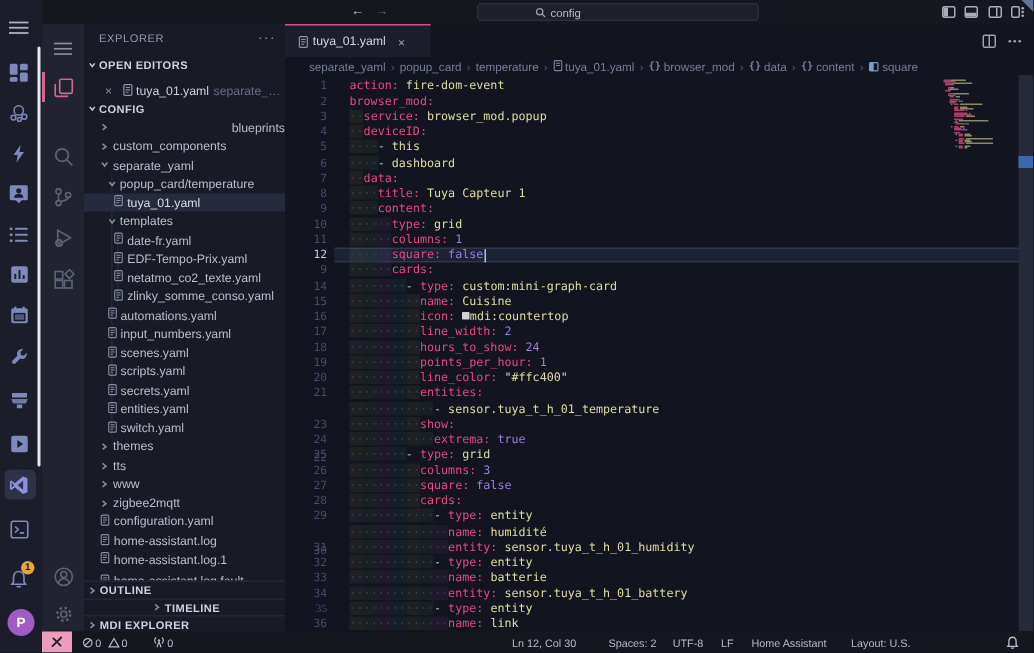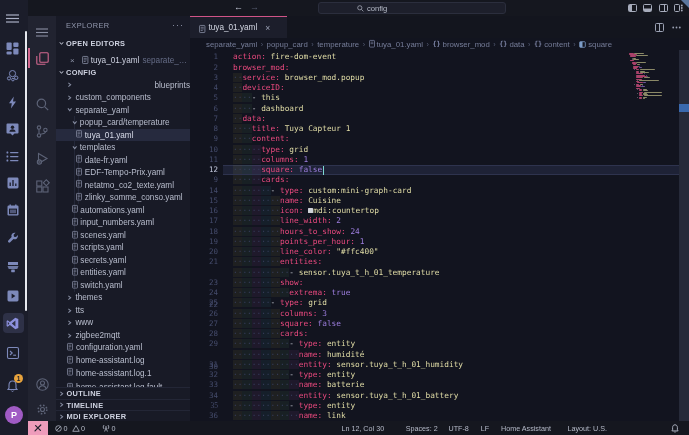--- a/index.html
+++ b/index.html
@@ -577,21 +577,21 @@
         </div>
       <div id="bottom-secs">
           <div class="sec-header bordered" style="top: 370.8px;">
             <span class="chev">
               <svg width="5.5" height="5.5" viewBox="0 0 6 6">
                 <path d="M1.5 1 L4 3 L1.5 5" fill="none" stroke="#878da2" stroke-width="1.1"></path>
               </svg>
             </span>
             <span>OUTLINE</span>
           </div>
-          <div class="sec-header bordered" style="top: 382.5px;">
+          <div class="sec-header bordered" style="top: 382.5px; justify-content: center;">
             <span class="chev">
               <svg width="5.5" height="5.5" viewBox="0 0 6 6">
                 <path d="M1.5 1 L4 3 L1.5 5" fill="none" stroke="#878da2" stroke-width="1.1"></path>
               </svg>
             </span>
             <span>TIMELINE</span>
           </div>
           <div class="sec-header bordered" style="top: 394.2px;">
             <span class="chev">
               <svg width="5.5" height="5.5" viewBox="0 0 6 6">

